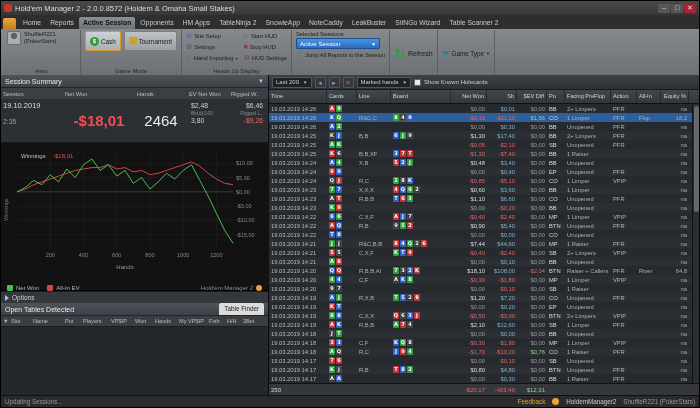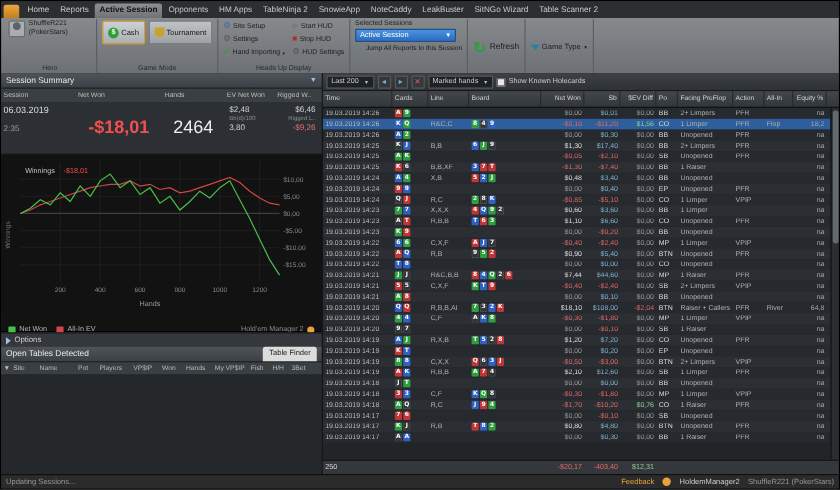--- a/index.html
+++ b/index.html
@@ -122,20 +122,29 @@
   .statusbar { height:12px; flex:none; background:#2b2b2b; border-top:1px solid #101010; display:flex; align-items:center; gap:7px; padding:0 4px; font-size:6.3px; color:#999; }
   .feedback { color:#e8a33d; margin-left:auto; }
   .hm-dot { width:7px; height:7px; border-radius:50%; background:#e8a33d; flex:none; }
   .app-lbl { color:#ccc; }
 </style>
 </head>
 <body>
 
 <div class="window">
 
+  <div class="titlebar">
+    <div class="logo"></div>
+    <div class="title">Hold'em Manager 2 - 2.0.0.8572 (Holdem &amp; Omaha Small Stakes)</div>
+    <div class="winbtns">
+      <span>–</span>
+      <span>□</span>
+      <span class="wb-close">✕</span>
+    </div>
+  </div>
 
   <div class="tabstrip">
     <div class="appbtn"></div>
     <div id="tabs" style="display:flex;gap:1px;align-items:flex-end;">
         <div class="tab">Home</div>
         <div class="tab">Reports</div>
         <div class="tab active">Active Session</div>
         <div class="tab">Opponents</div>
         <div class="tab">HM Apps</div>
         <div class="tab">TableNinja 2</div>
@@ -245,21 +254,21 @@
 
       <div class="sumhead">
         <span style="width:62px;">Session</span>
         <span style="width:72px;">Net Won</span>
         <span style="width:52px;">Hands</span>
         <span style="width:42px;">EV Net Won</span>
         <span style="width:38px;">Rigged W..</span>
       </div>
       <div class="sumbody">
         <div class="sc sc0">
-          <div class="s-date">06.03.2019</div>
+          <div class="s-date">19.10.2019</div>
           <div class="s-dur">2:35</div>
         </div>
         <div class="sc sc1">
             <div class="big-red">-$18,01</div>
           </div>
         <div class="sc sc2">
             <div class="big-white">2464</div>
           </div>
         <div class="sc sc3">
           <div class="pairrow">

